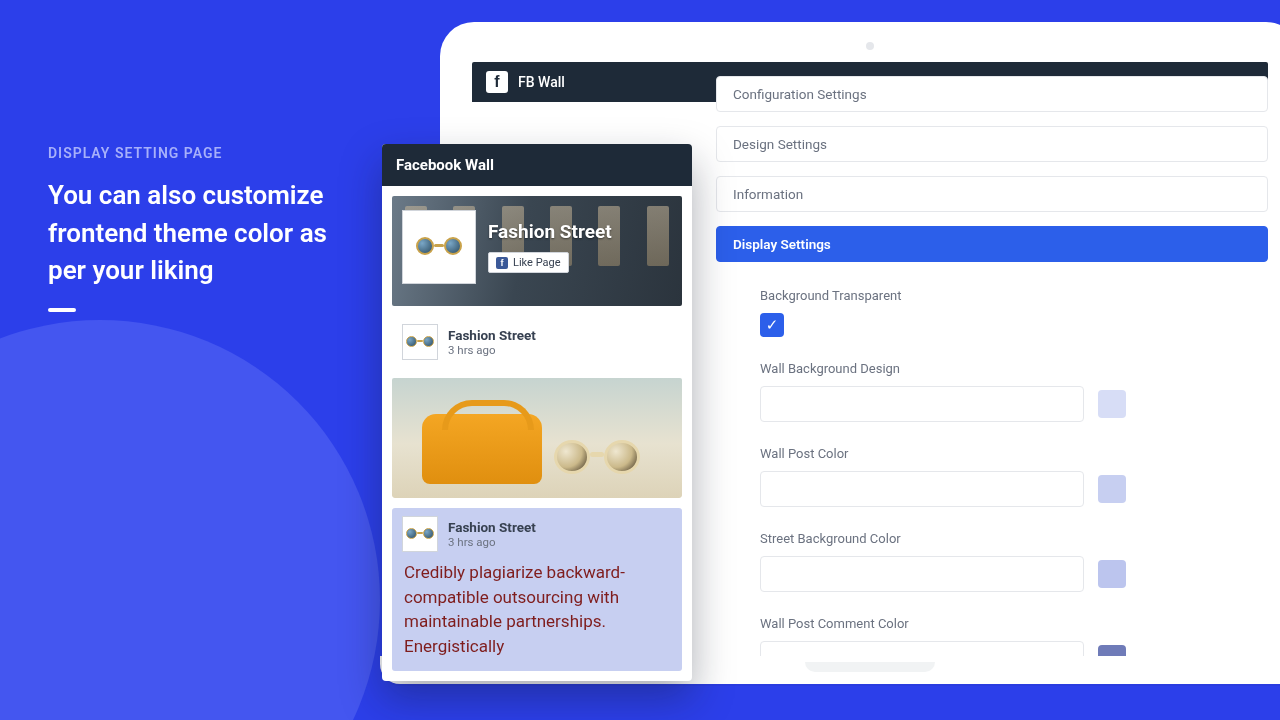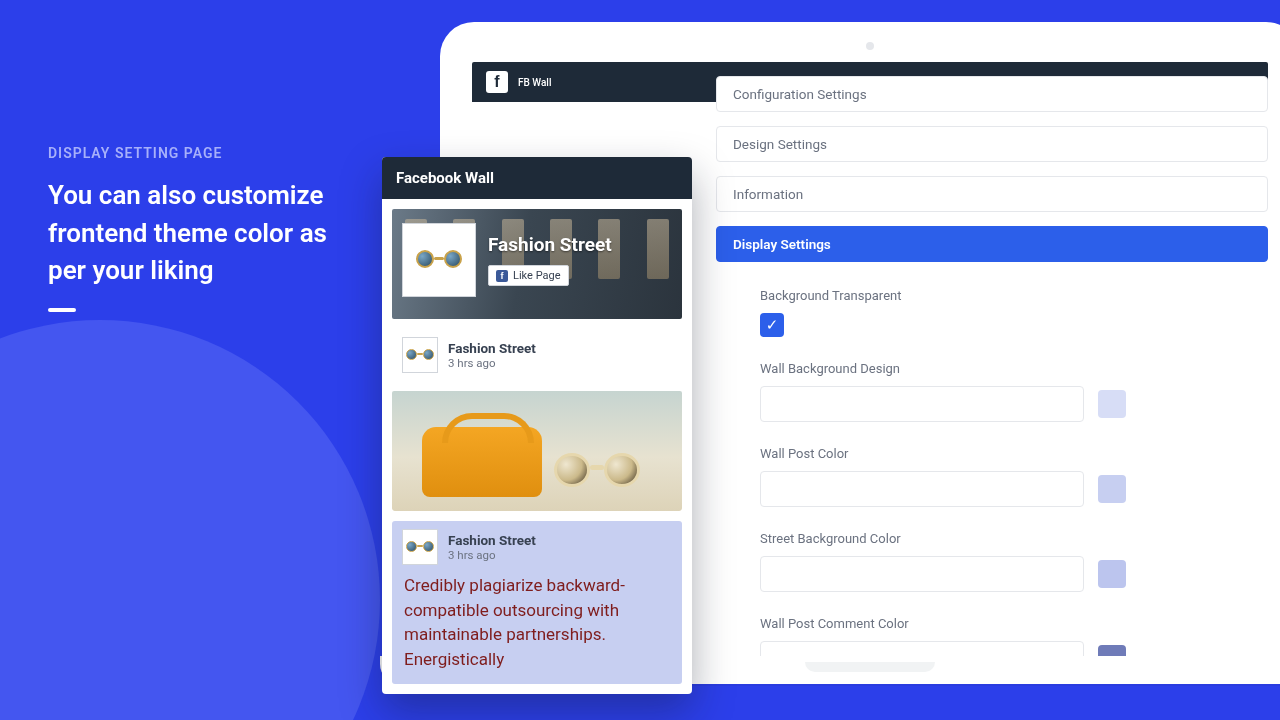--- a/index.html
+++ b/index.html
@@ -88,21 +88,21 @@
     padding: 0 14px;
     gap: 10px;
     border-radius: 2px 2px 0 0;
   }
   .fb-square {
     width: 22px; height: 22px; background: #fff; color: #1E2A38;
     display: flex; align-items: center; justify-content: center;
     font-weight: 800; font-size: 16px; border-radius: 3px;
     font-family: Arial, sans-serif;
   }
-  .app-bar .title { font-size: 10px; font-weight: 500; }
+  .app-bar .title { font-size: 14px; font-weight: 500; }
 
   
   .tabs-row {
     display: flex;
     gap: 14px;
     margin-top: 12px;
     flex-direction: column;
   }
   .tab {
     border: 1px solid #E5E7EB;
@@ -146,21 +146,21 @@
   }
   .color-swatch {
     width: 28px; height: 28px; border-radius: 4px;
     cursor: pointer;
   }
   .block { margin-bottom: 24px; }
 
   
   .phone-card {
     position: absolute;
-    left: 382px; top: 157px;
+    left: 382px; top: 144px;
     width: 310px;
     background: #fff;
     border-radius: 4px;
     box-shadow: 0 18px 40px rgba(16,24,40,0.35);
     z-index: 5;
     overflow: hidden;
   }
   .phone-header {
     background: #1E2A38; color: #fff;
     padding: 12px 14px;

